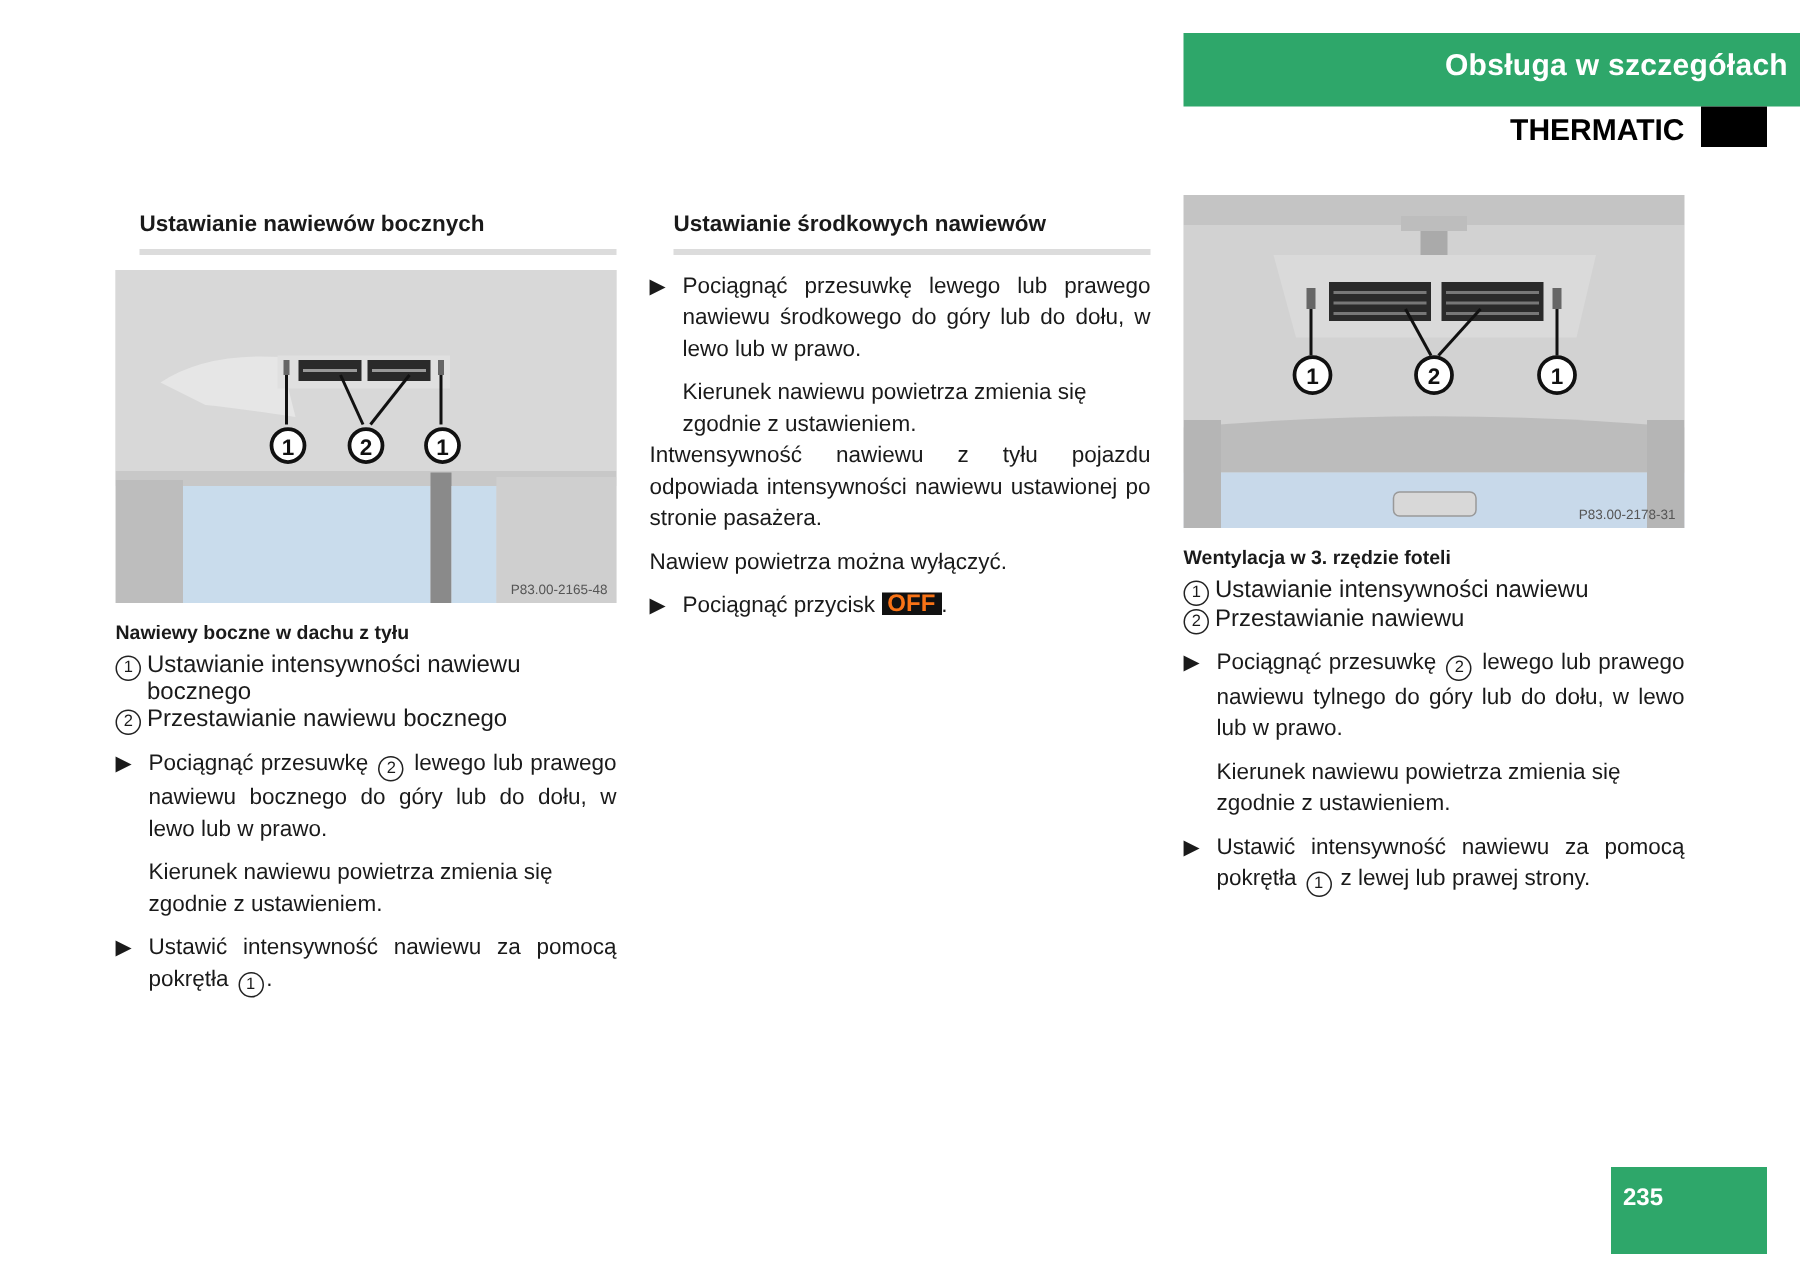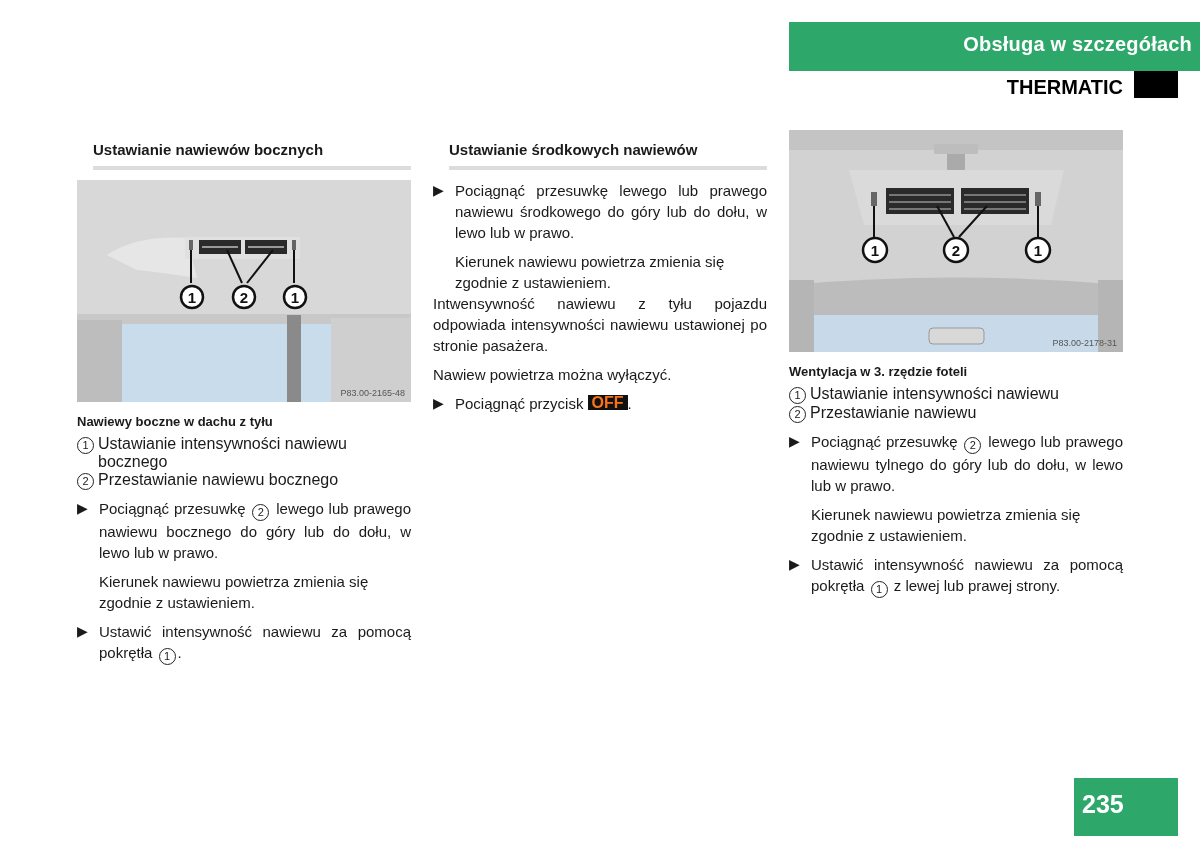--- a/index.html
+++ b/index.html
@@ -29,21 +29,21 @@
   .num { display: inline-block; width: 17px; height: 17px; border: 1px solid #222; border-radius: 50%; font-size: 11px; line-height: 15px; text-align: center; margin-right: 4px; margin-top: 2px; flex: 0 0 auto; }
   .num.inline { margin: 0 2px; vertical-align: -2px; margin-top: 0; }
 
   .step { display: flex; margin-top: 8px; text-align: justify; }
   .step .arrow { width: 22px; flex: 0 0 auto; font-size: 14px; line-height: 21px; }
   .step .txt { flex: 1; }
   .note { padding-left: 22px; margin-top: 8px; }
   .body-p { margin-top: 8px; text-align: justify; }
   .off-key { display: inline-block; background: #111; color: #f97316; font-weight: bold; font-size: 16px; line-height: 15px; padding: 0 4px; vertical-align: 1px; }
 
-  .page-num { position: absolute; left: 1074px; top: 778px; width: 104px; height: 58px; background: #2ea76a; color: #fff; font-weight: bold; font-size: 25px; padding: 12px 0 0 8px; }
+  .page-num { position: absolute; left: 1074px; top: 778px; width: 104px; height: 58px; background: #2ea76a; color: #fff; font-weight: bold; font-size: 16px; padding: 12px 0 0 8px; }
 </style>
 </head>
 <body>
 
 <div class="header-bar">
   <span class="header-title">Obsługa w szczegółach</span>
 </div>
 <div class="section-label">THERMATIC</div>
 <div class="section-block"></div>
 

